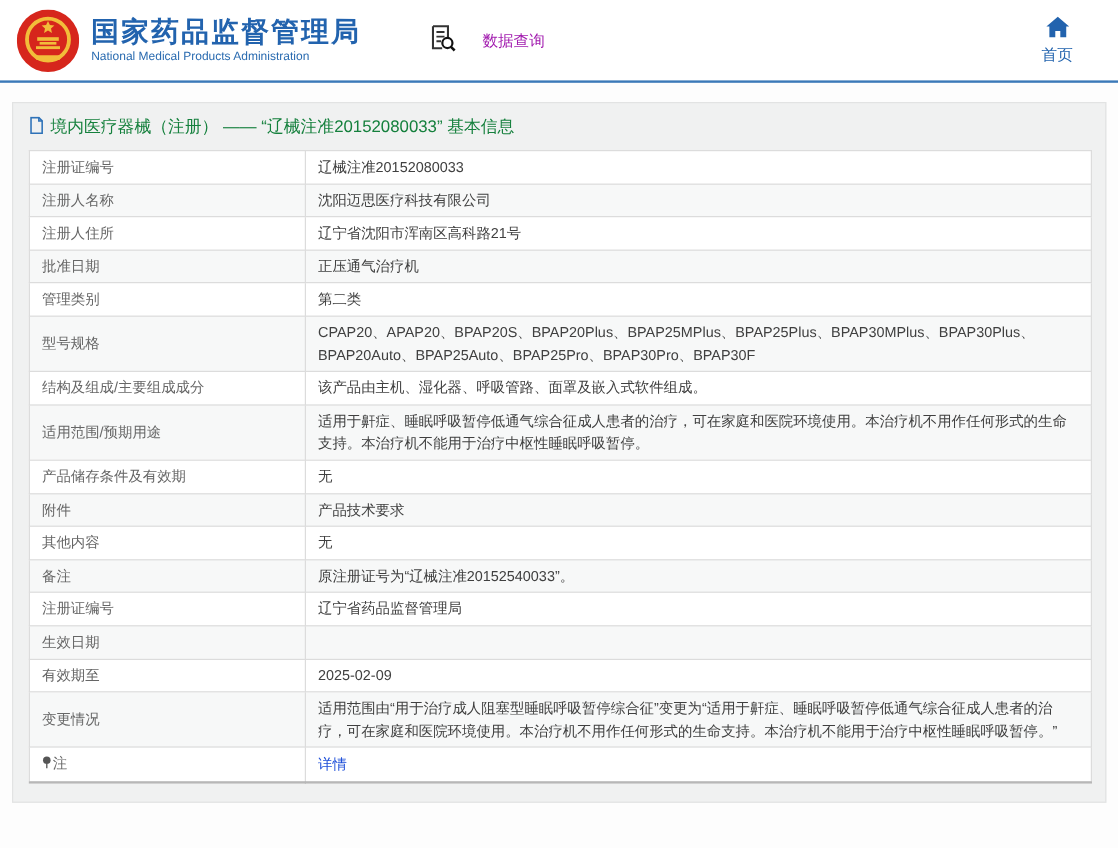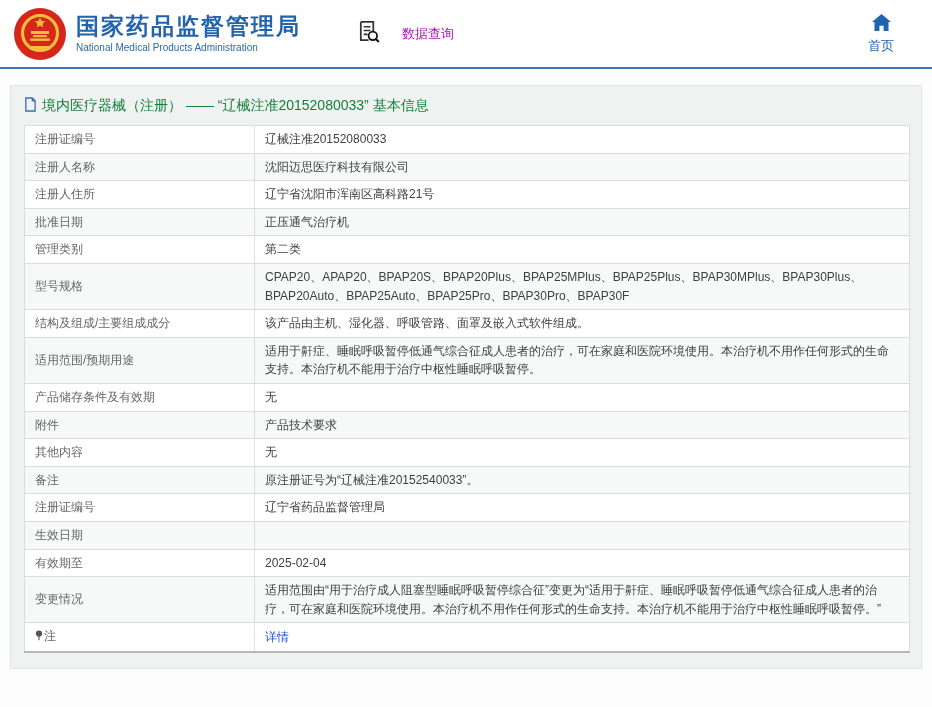--- a/index.html
+++ b/index.html
@@ -166,21 +166,21 @@
         <tr>
           <td class="cell-label"><span>注册证编号</span></td>
           <td class="cell-value"><span>辽宁省药品监督管理局</span></td>
         </tr>
         <tr>
           <td class="cell-label"><span>生效日期</span></td>
           <td class="cell-value"><span></span></td>
         </tr>
         <tr>
           <td class="cell-label"><span>有效期至</span></td>
-          <td class="cell-value"><span>2025-02-04</span></td>
+          <td class="cell-value"><span>2025-02-09</span></td>
         </tr>
         <tr>
           <td class="cell-label"><span>变更情况</span></td>
           <td class="cell-value"><span>适用范围由“用于治疗成人阻塞型睡眠呼吸暂停综合征”变更为“适用于鼾症、睡眠呼吸暂停低通气综合征成人患者的治疗，可在家庭和医院环境使用。本治疗机不用作任何形式的生命支持。本治疗机不能用于治疗中枢性睡眠呼吸暂停。”</span></td>
         </tr>
         <tr>
           <td class="cell-label"><span class="pin-glyph"><svg viewBox="0 0 10 14" width="8" height="11">
                 <circle cx="5" cy="4.5" r="4" fill="#555"></circle>
                 <rect x="4.3" y="8" width="1.4" height="5" fill="#555"></rect>
               </svg></span><span>注</span></td>

